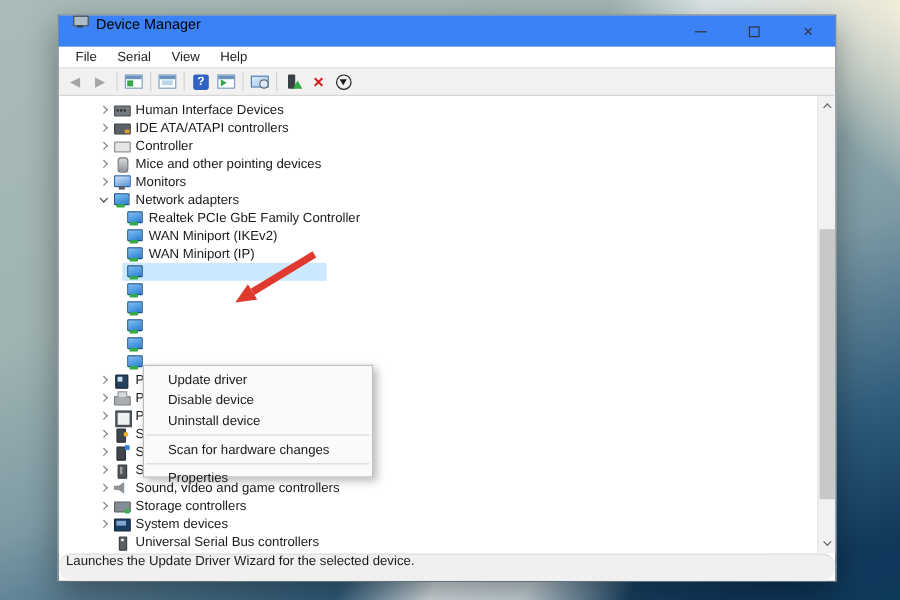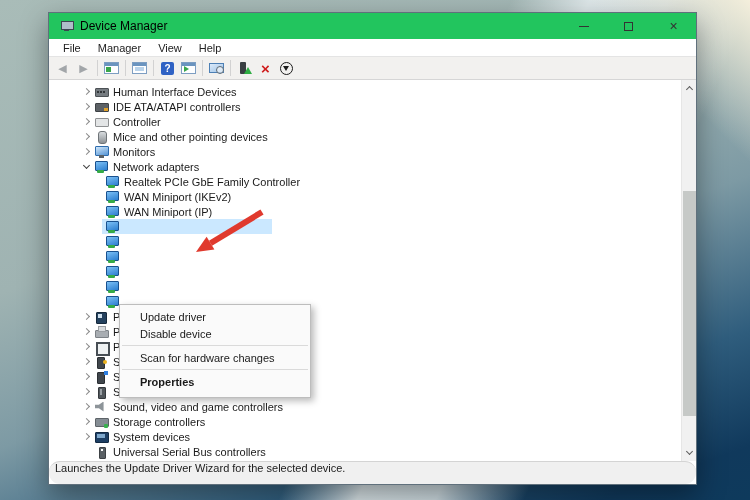--- a/index.html
+++ b/index.html
@@ -14,21 +14,21 @@
   }
 
   .window {
     position:absolute; left:48px; top:12px; width:649px; height:473px;
     background:#fff; border:1px solid #60707c;
     box-shadow: 0 10px 26px rgba(0,0,0,.38);
     display:flex; flex-direction:column;
   }
 
   
-  .titlebar { height:26px; background:#22c55e; display:flex; align-items:center; flex:none; }
+  .titlebar { height:26px; background:#3b82f6; display:flex; flex:none; }
   .app-icon { width:12px; height:10px; margin-left:12px; position:relative; flex:none; }
   .app-icon::before { content:""; position:absolute; left:0; top:0; width:11px; height:7px;
     background:#aebec9; border:1px solid #3c4650; }
   .app-icon::after { content:""; position:absolute; left:3px; bottom:0; width:5px; height:2px; background:#3c4650; }
   .title-text { font-size:12px; color:#000; margin-left:7px; }
   .win-controls { margin-left:auto; display:flex; height:100%; }
   .wbtn { width:45px; height:100%; display:flex; align-items:center; justify-content:center; }
   .glyph-min { width:10px; height:1px; background:#333; }
   .glyph-max { width:9px; height:9px; border:1px solid #333; }
   .glyph-close { font-size:14px; color:#333; line-height:1; }
@@ -135,21 +135,21 @@
 
   
   .statusbar { height:23px; background:#f0f0f0; border-top:1px solid #d4d4d4;
     display:flex; padding-left:6px; font-size:11px; color:#1a1a1a; flex:none;border-radius:11px; }
 
   
   .ctxmenu { position:absolute; left:70px; top:224px; width:192px; height:94px;
     background:#fafafa; border:1px solid #bdbdbd; box-shadow:3px 3px 7px rgba(0,0,0,.28);
     z-index:40; padding-top:3px; }
   .ctx-item { height:17px; display:flex; align-items:center; padding-left:20px; font-size:11px; color:#1a1a1a; }
-  .ctx-item.bold { font-weight:bold; }
+  .ctx-item.bold { font-weight:normal; }
   .ctx-sep { height:1px; background:#dadada; margin:3px 2px; }
 
   
   .anno { position:absolute; left:182px; top:202px; z-index:60; }
 </style>
 </head>
 <body>
 
 <div class="window">
 
@@ -164,21 +164,21 @@
           <span class="glyph-max"></span>
         </div>
       <div class="wbtn">
           <span class="glyph-close">×</span>
         </div>
     </div>
   </div>
 
   <div class="menubar">
     <span class="menu-item">File</span>
-    <span class="menu-item">Manager</span>
+    <span class="menu-item">Serial</span>
     <span class="menu-item">View</span>
     <span class="menu-item">Help</span>
   </div>
 
   <div class="toolbar">
     <div class="tbtn">
         <span class="arrow-glyph">◀</span>
       </div>
     <div class="tbtn">
         <span class="arrow-glyph">▶</span>
@@ -372,20 +372,21 @@
         </div>
       <div class="sb-thumb"></div>
       <div class="sb-arrow down">
           <span class="sb-chv d"></span>
         </div>
     </div>
 
     <div class="ctxmenu">
       <div class="ctx-item">Update driver</div>
       <div class="ctx-item">Disable device</div>
+      <div class="ctx-item">Uninstall device</div>
       <div class="ctx-sep"></div>
       <div class="ctx-item">Scan for hardware changes</div>
       <div class="ctx-sep"></div>
       <div class="ctx-item bold">Properties</div>
     </div>
   </div>
 
   <div class="statusbar">
     <span>Launches the Update Driver Wizard for the selected device.</span>
   </div>

